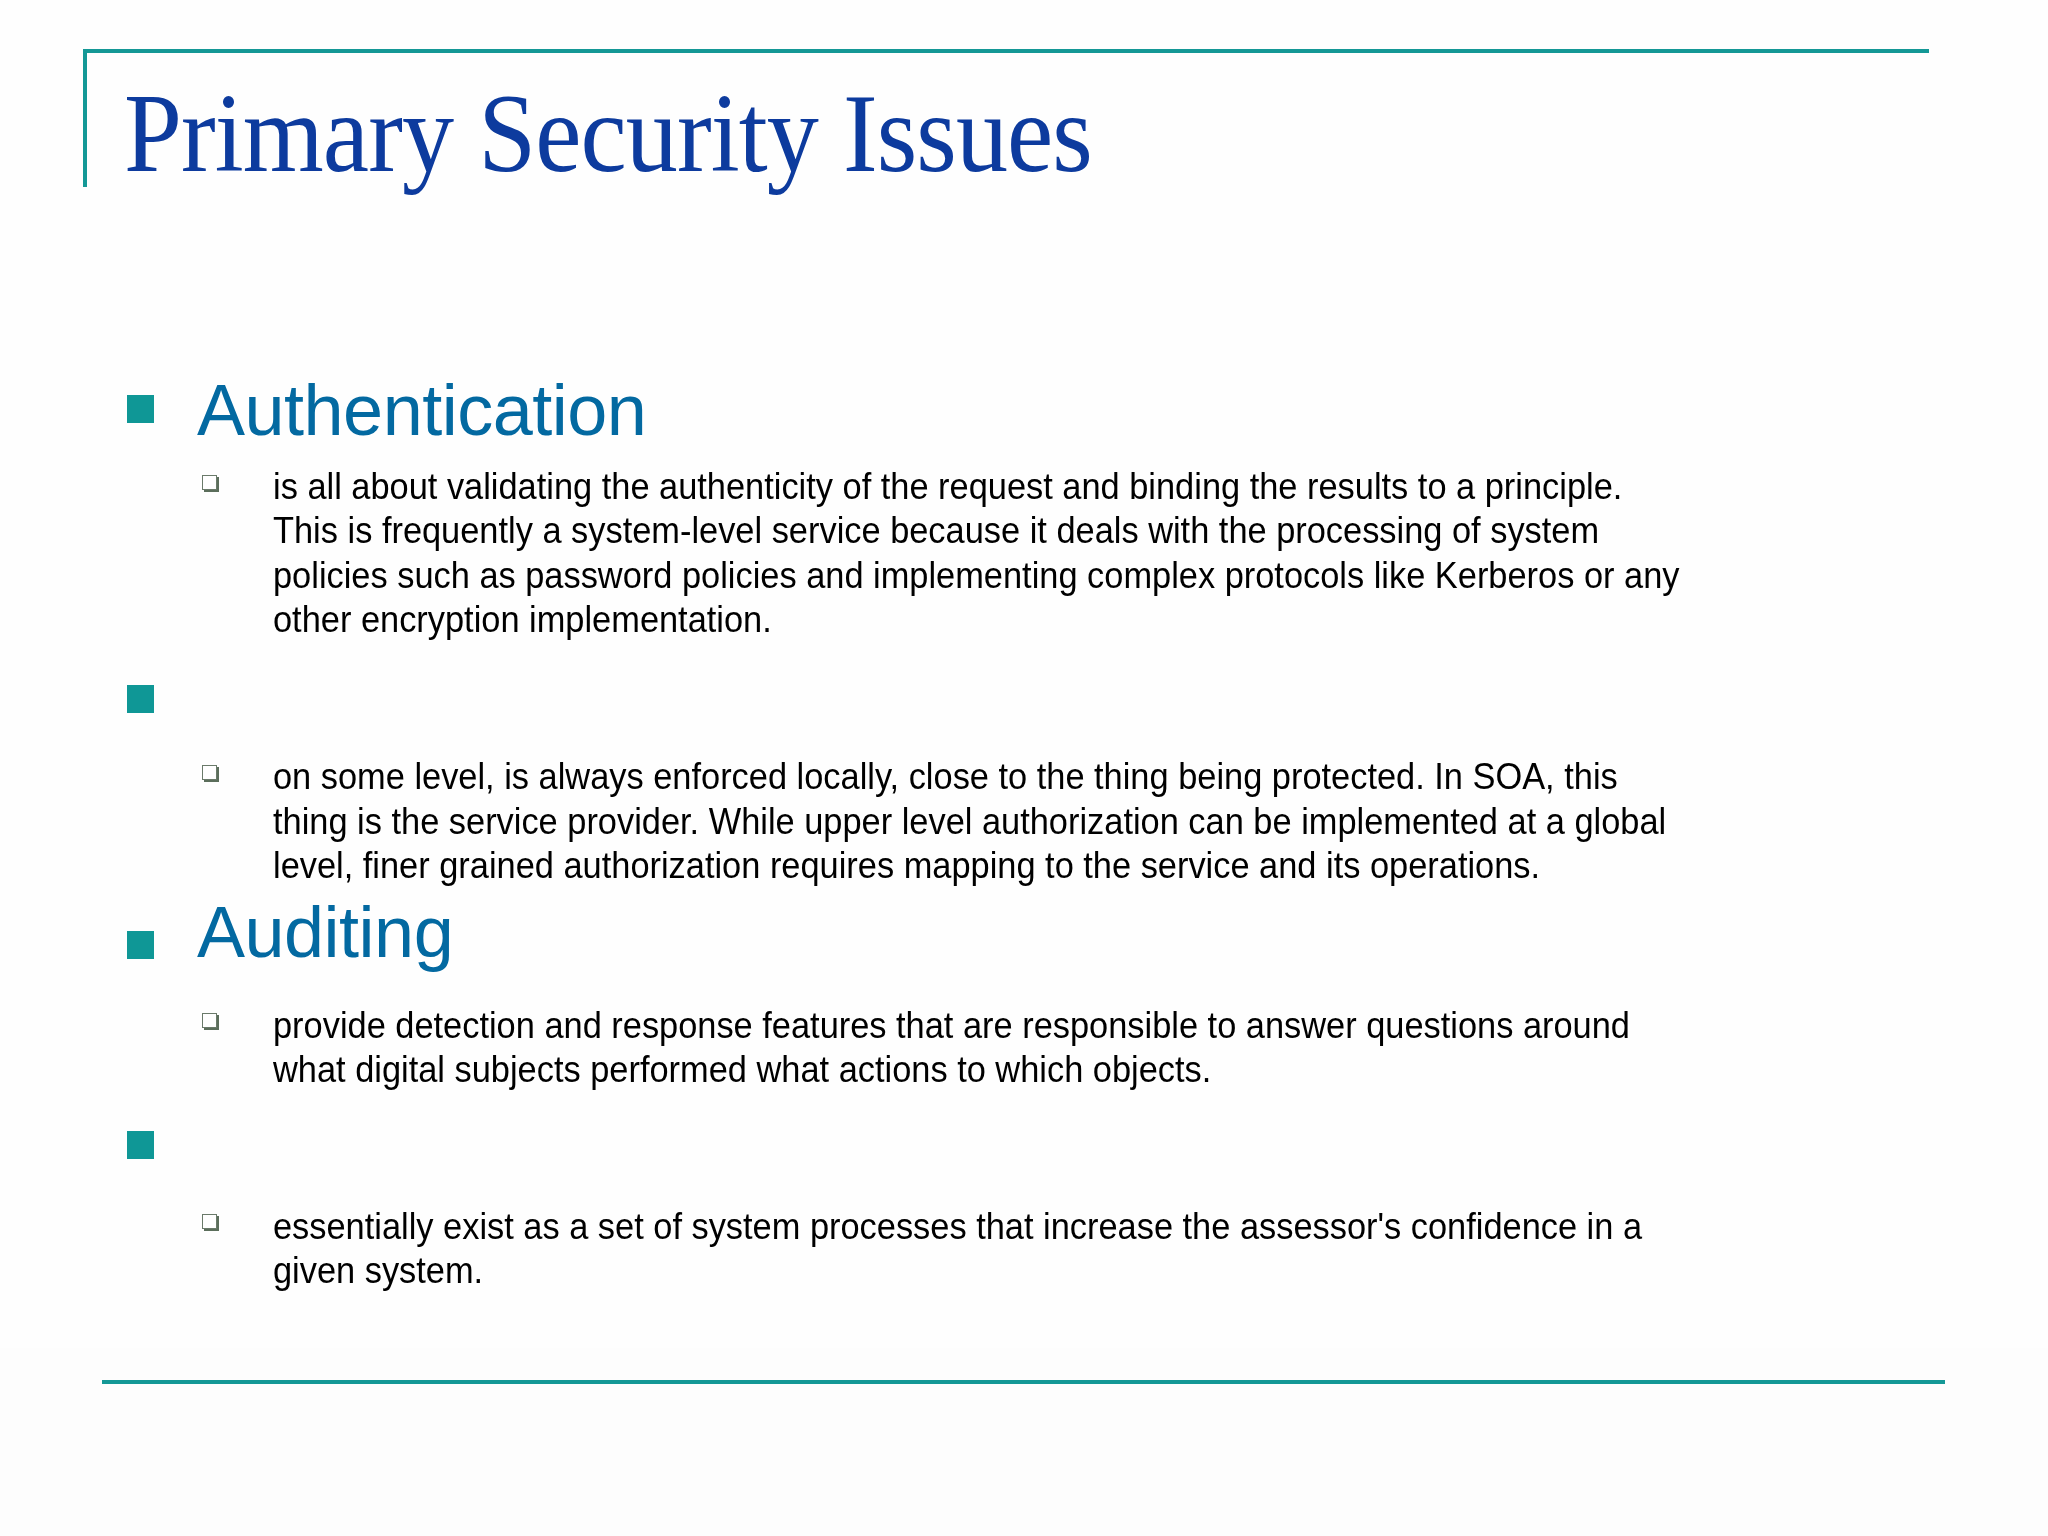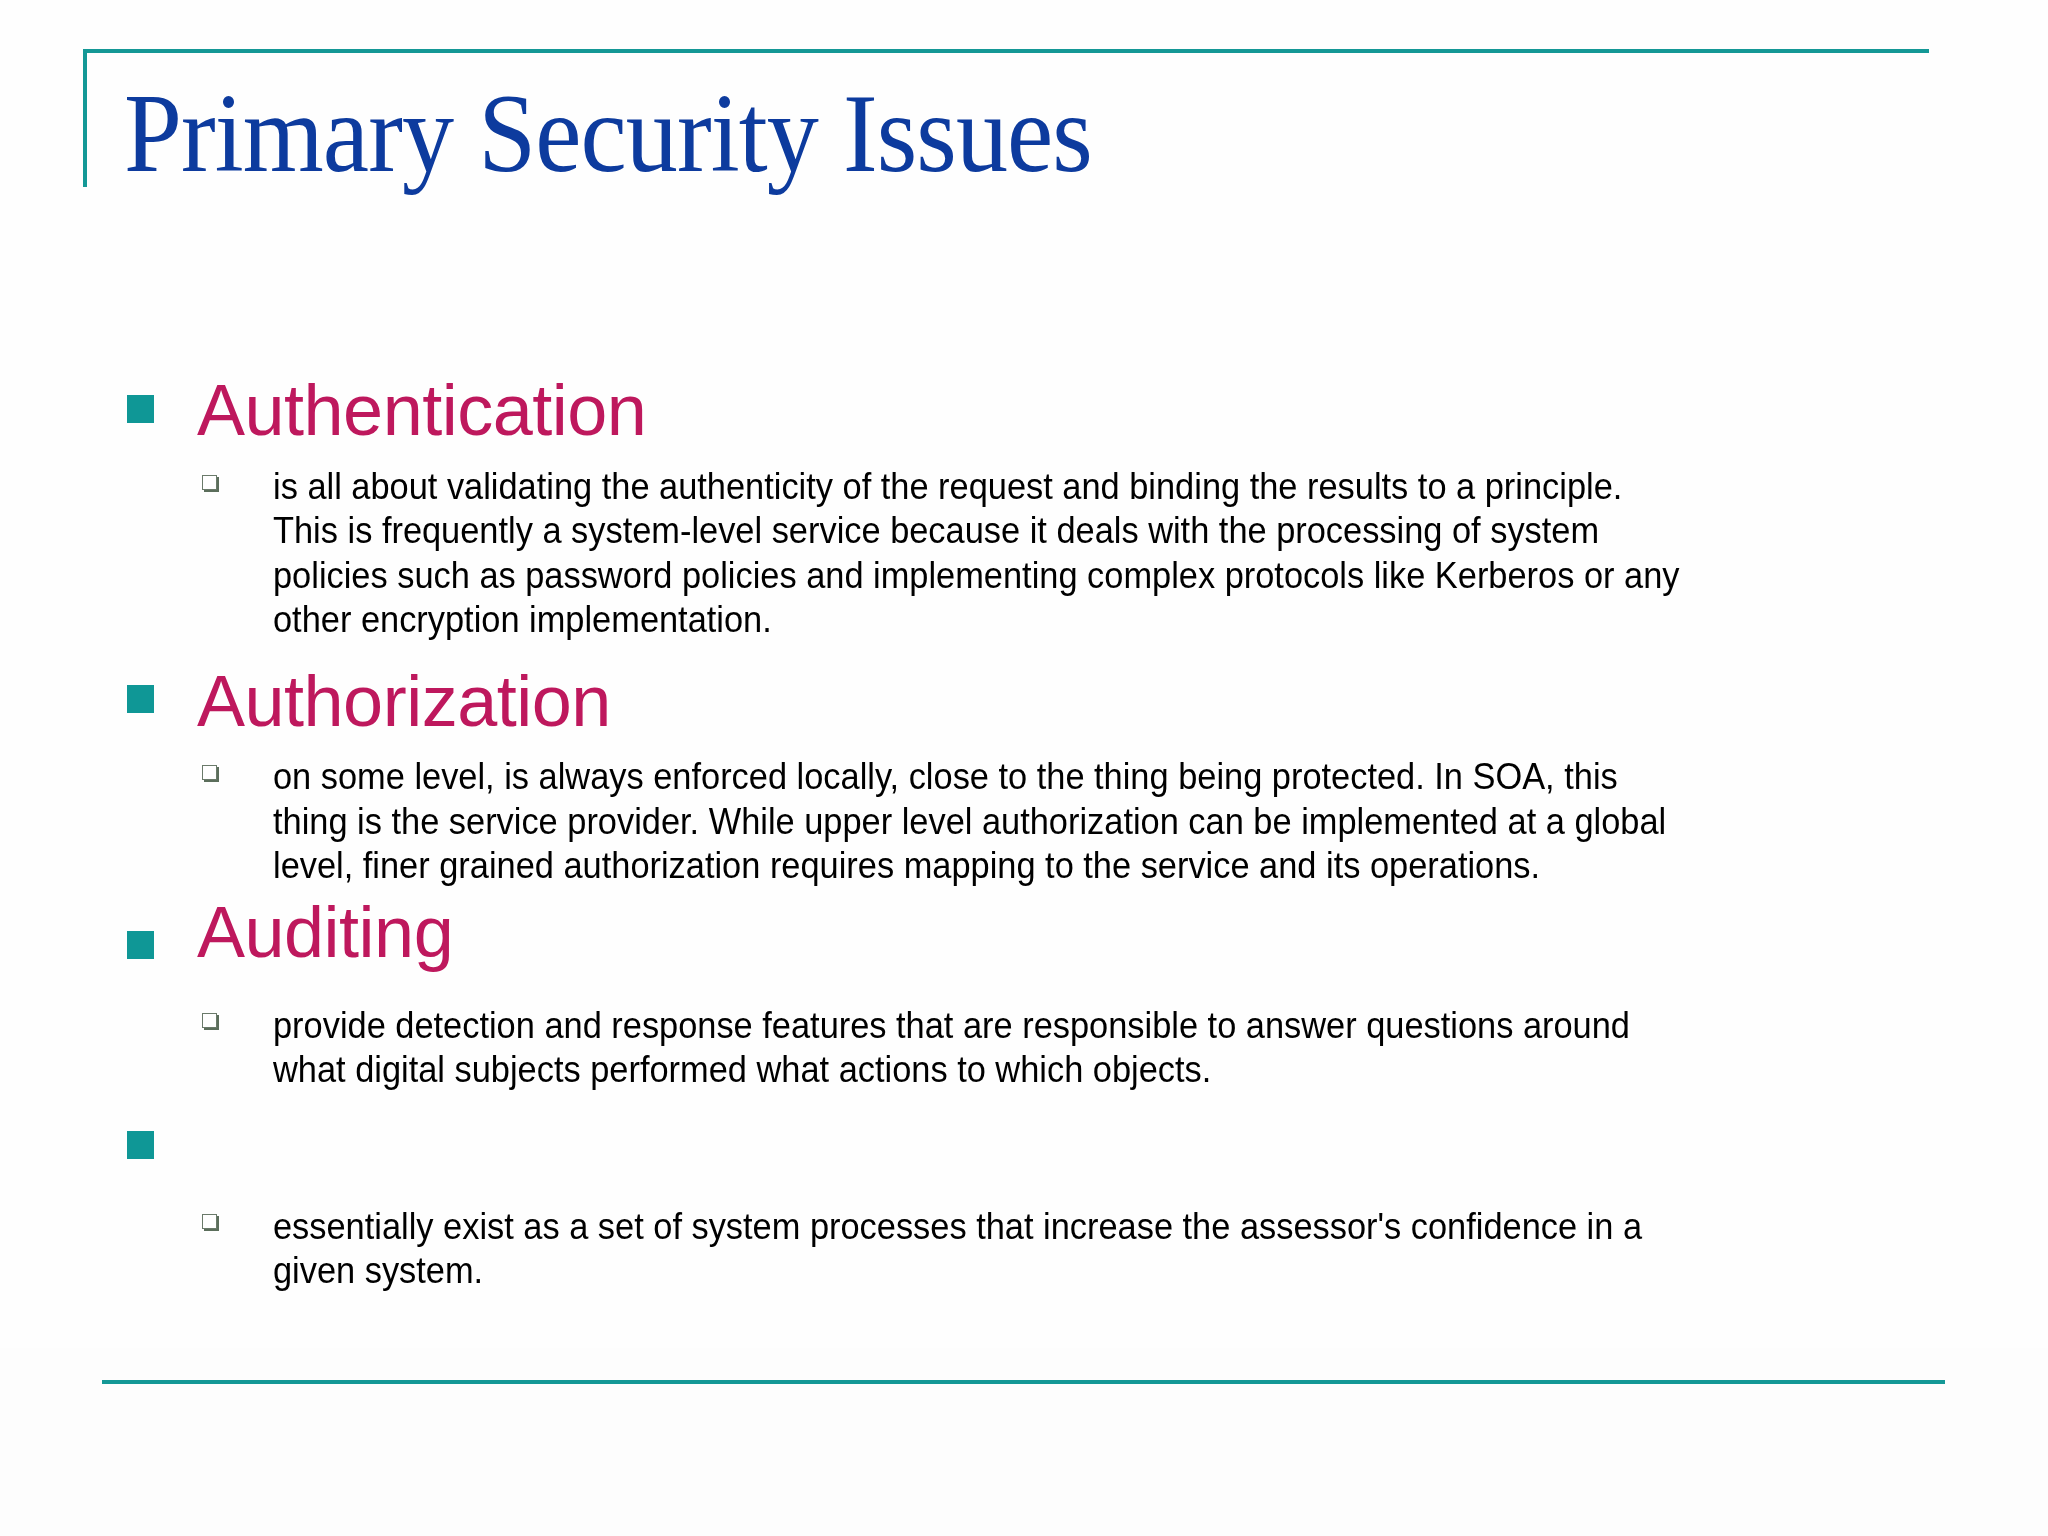--- a/index.html
+++ b/index.html
@@ -23,21 +23,21 @@
     transform: scaleX(0.93);
     letter-spacing: -1px;
   }
 
   .bullet-main {
     position: absolute; left: 127px; width: 27px; height: 28px;
     background: #0f9796;
   }
   .heading {
     position: absolute; left: 197px;
-    font-size: 72px; line-height: 80px; color: #be185d;
+    font-size: 72px; line-height: 80px; color: #0369a1;
     white-space: nowrap; letter-spacing: -0.5px; text-align: center;
   }
   .bullet-sub {
     position: absolute; left: 202px; width: 13px; height: 13px;
     border: 1px solid #6a7a6a; background: #fff;
     box-shadow: 2px 2px 0 #5b6e5b;
   }
   .subline {
     position: absolute; left: 273px;
     font-size: 36px; line-height: 44px; color: #000;
@@ -58,21 +58,20 @@
 
   <div class="bullet-main" style="top:395px"></div>
   <div class="heading" style="top:370px">Authentication</div>
   <div class="bullet-sub" style="top:475px"></div>
   <div class="subline" style="top:465px">is all about validating the authenticity of the request and binding the results to a principle.</div>
   <div class="subline" style="top:509px">This is frequently a system-level service because it deals with the processing of system</div>
   <div class="subline" style="top:554px">policies such as password policies and implementing complex protocols like Kerberos or any</div>
   <div class="subline" style="top:598px">other encryption implementation.</div>
 
   <div class="bullet-main" style="top:685px"></div>
-  <div class="heading" style="top:661px">Authorization</div>
   <div class="bullet-sub" style="top:765px"></div>
   <div class="subline" style="top:755px">on some level, is always enforced locally, close to the thing being protected. In SOA, this</div>
   <div class="subline" style="top:800px">thing is the service provider. While upper level authorization can be implemented at a global</div>
   <div class="subline" style="top:844px">level, finer grained authorization requires mapping to the service and its operations.</div>
 
   <div class="bullet-main" style="top:931px"></div>
   <div class="heading" style="top:892px">Auditing</div>
   <div class="bullet-sub" style="top:1013px"></div>
   <div class="subline" style="top:1004px">provide detection and response features that are responsible to answer questions around</div>
   <div class="subline" style="top:1048px">what digital subjects performed what actions to which objects.</div>

